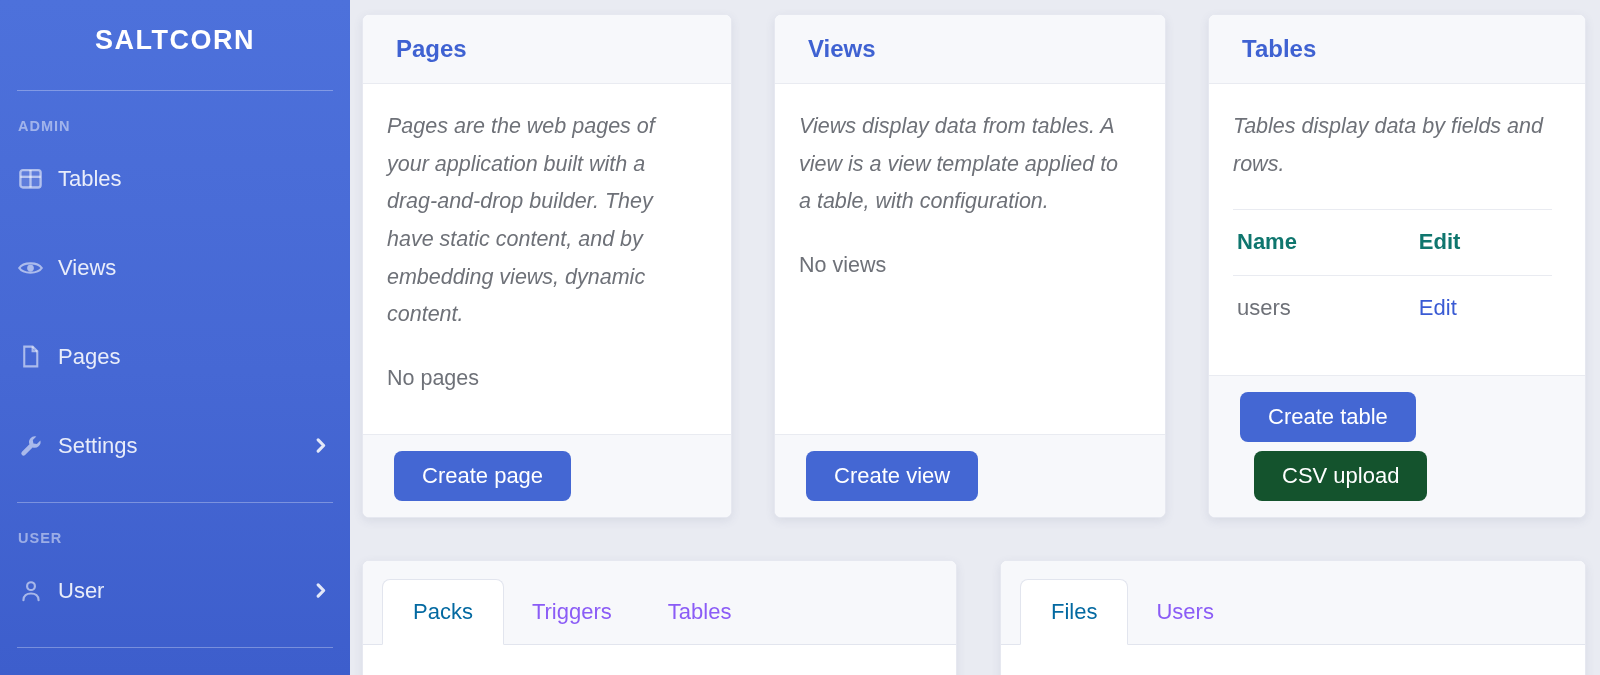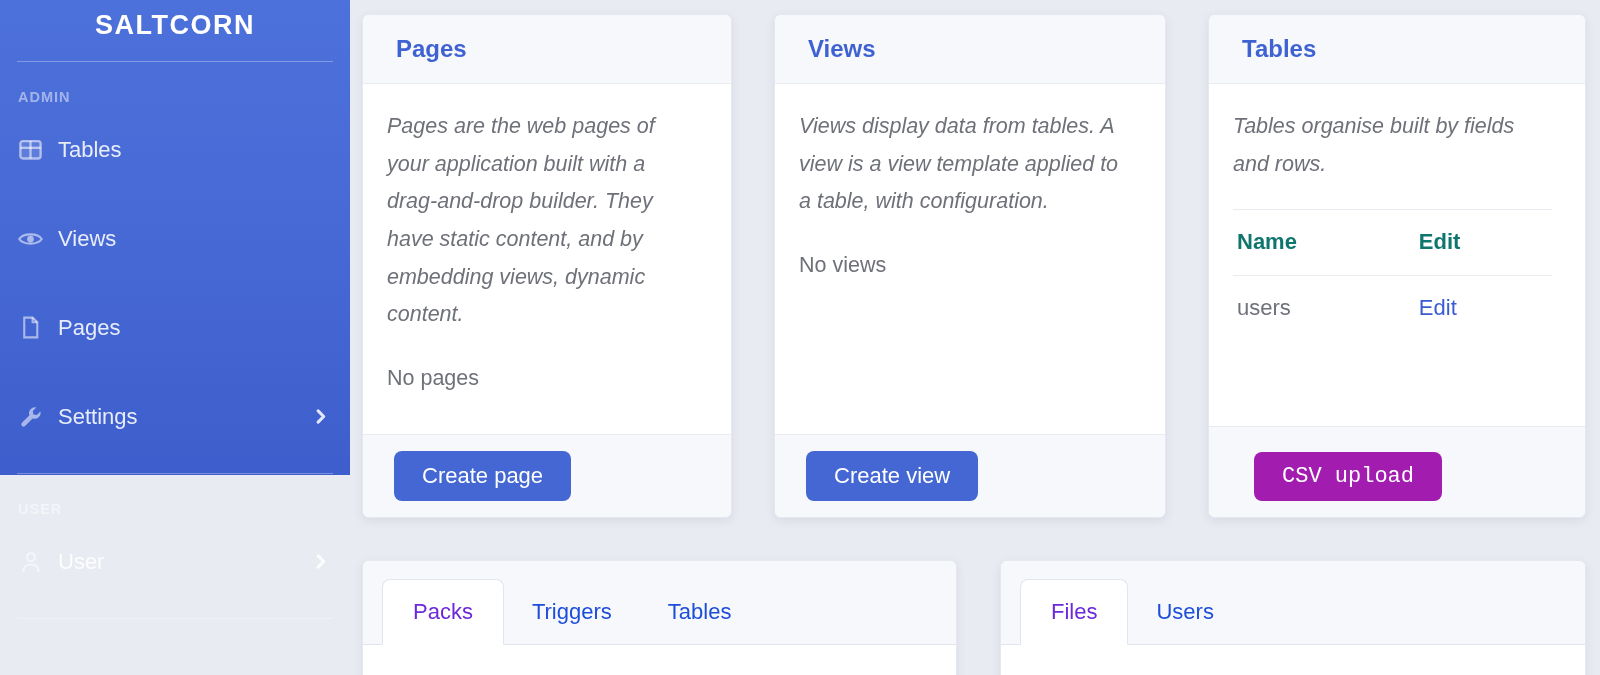--- a/index.html
+++ b/index.html
@@ -5,21 +5,21 @@
   * { margin:0; padding:0; box-sizing:border-box; }
   html,body { width:1600px; height:675px; overflow:hidden; }
   body {
     font-family:"Liberation Sans", sans-serif;
     background:#e9ebf2;
     display:flex;
   }
 
   
   .sidebar {
-    width:350px; min-width:350px; height:475px;
+    width:350px; min-width:350px; height:675px;
     background:linear-gradient(180deg,#4d71db 0%,#4668d4 55%,#3d5ecc 100%);
     color:#fff;
     display:flex; flex-direction:column;
   }
   .brand {
     height:70px; display:flex; align-items:center; justify-content:center;
     font-size:27px; font-weight:800; letter-spacing:1.5px; color:#fff;
     padding-top:10px; cursor:pointer;
   }
   .side-hr {
@@ -81,21 +81,21 @@
   }
   .btn {
     display:inline-block;
     font-size:22px; color:#fff;
     background:#4467d3;
     border:none; border-radius:8px;
     padding:12px 28px;
     cursor:pointer;
     font-family:"Liberation Sans", sans-serif;
   }
-  .btn.secondary { background:#a21caf;font-family:Liberation Mono, monospace; }
+  .btn.secondary { background:#14532d; }
   .btn-row2 { margin-top:9px; margin-left:14px; }
 
   
   .mini-table { width:100%; border-collapse:collapse; margin-top:4px; }
   .mini-table th, .mini-table td {
     text-align:left; padding:13px 4px;
     border-top:1px solid #e9ebf1;
     font-size:22px;
   }
   .mini-table th { color:#0f766e; font-weight:700; }
@@ -120,30 +120,30 @@
   }
   .panel-header {
     background:#f7f8fb;
     padding:18px 20px 0 19px;
     border-bottom:1px solid #e2e5ee;
     display:flex; align-items:flex-end;
   }
   .tab {
     font-size:22px;
     padding:19px 28px;
-    color:#1d4ed8;
+    color:#8b5cf6;
     cursor:pointer;
     margin-bottom:0;
   }
   .tab.active {
     background:#fff;
     border:1px solid #e2e5ee;
     border-bottom:1px solid #fff;
     border-radius:8px 8px 0 0;
-    color:#6d28d9;
+    color:#0369a1;
     margin-bottom:-1px;
     padding:19px 30px;
   }
   .panel-body { background:#fff; height:100%; }
 </style>
 </head>
 <body>
 
 <aside class="sidebar">
   <div class="brand">SALTCORN</div>
@@ -246,37 +246,38 @@
       <div class="card-footer">
         <button class="btn">Create view</button>
       </div>
     </section>
 
     <section class="card">
       <div class="card-header">
         <div class="card-title">Tables</div>
       </div>
       <div class="card-body">
-        <p class="card-desc">Tables organise built by fields and rows.</p>
+        <p class="card-desc">Tables display data by fields and rows.</p>
         <table class="mini-table">
           <thead>
             <tr>
               <th>Name</th>
               <th class="col-edit">Edit</th>
             </tr>
           </thead>
           <tbody>
             <tr>
               <td>users</td>
               <td class="col-edit"><a class="link">Edit</a></td>
             </tr>
           </tbody>
         </table>
       </div>
       <div class="card-footer">
+        <div><button class="btn">Create table</button></div>
         <div><button class="btn secondary btn-row2">CSV upload</button></div>
       </div>
     </section>
   </div>
 
   <div class="panels-row">
 
     <section class="panel">
       <div class="panel-header">
         <div class="tab active">Packs</div>

